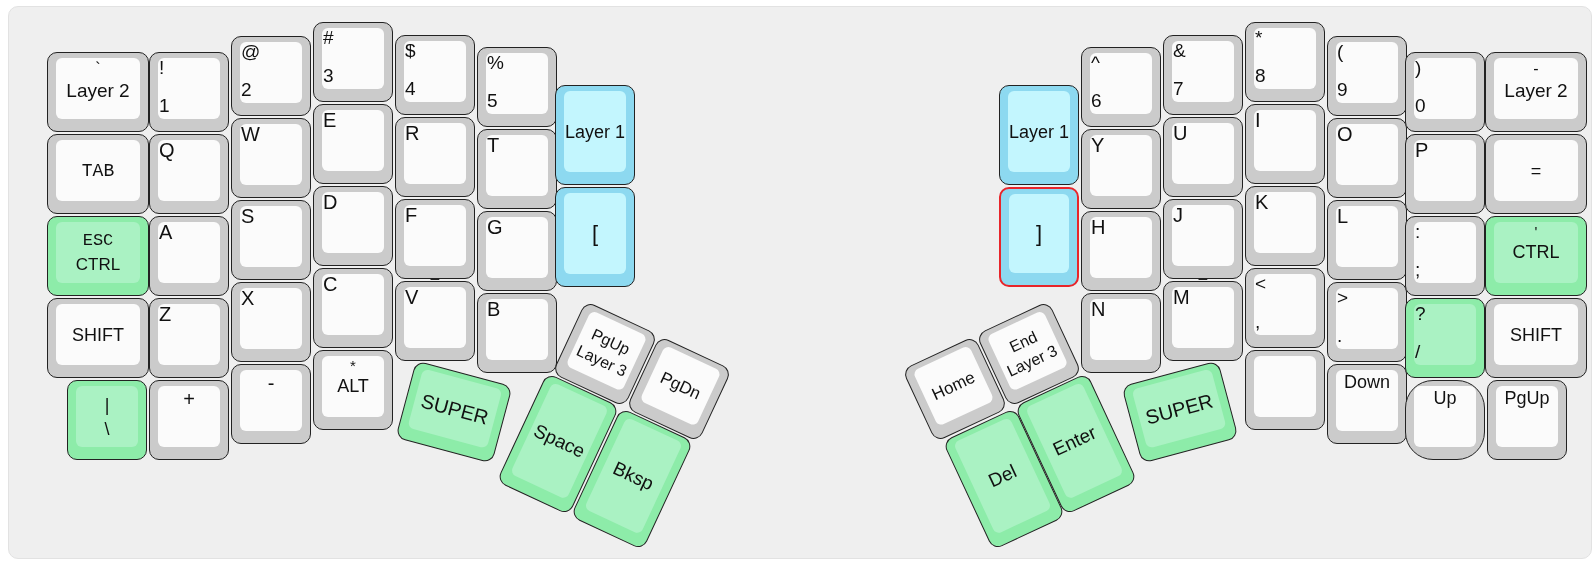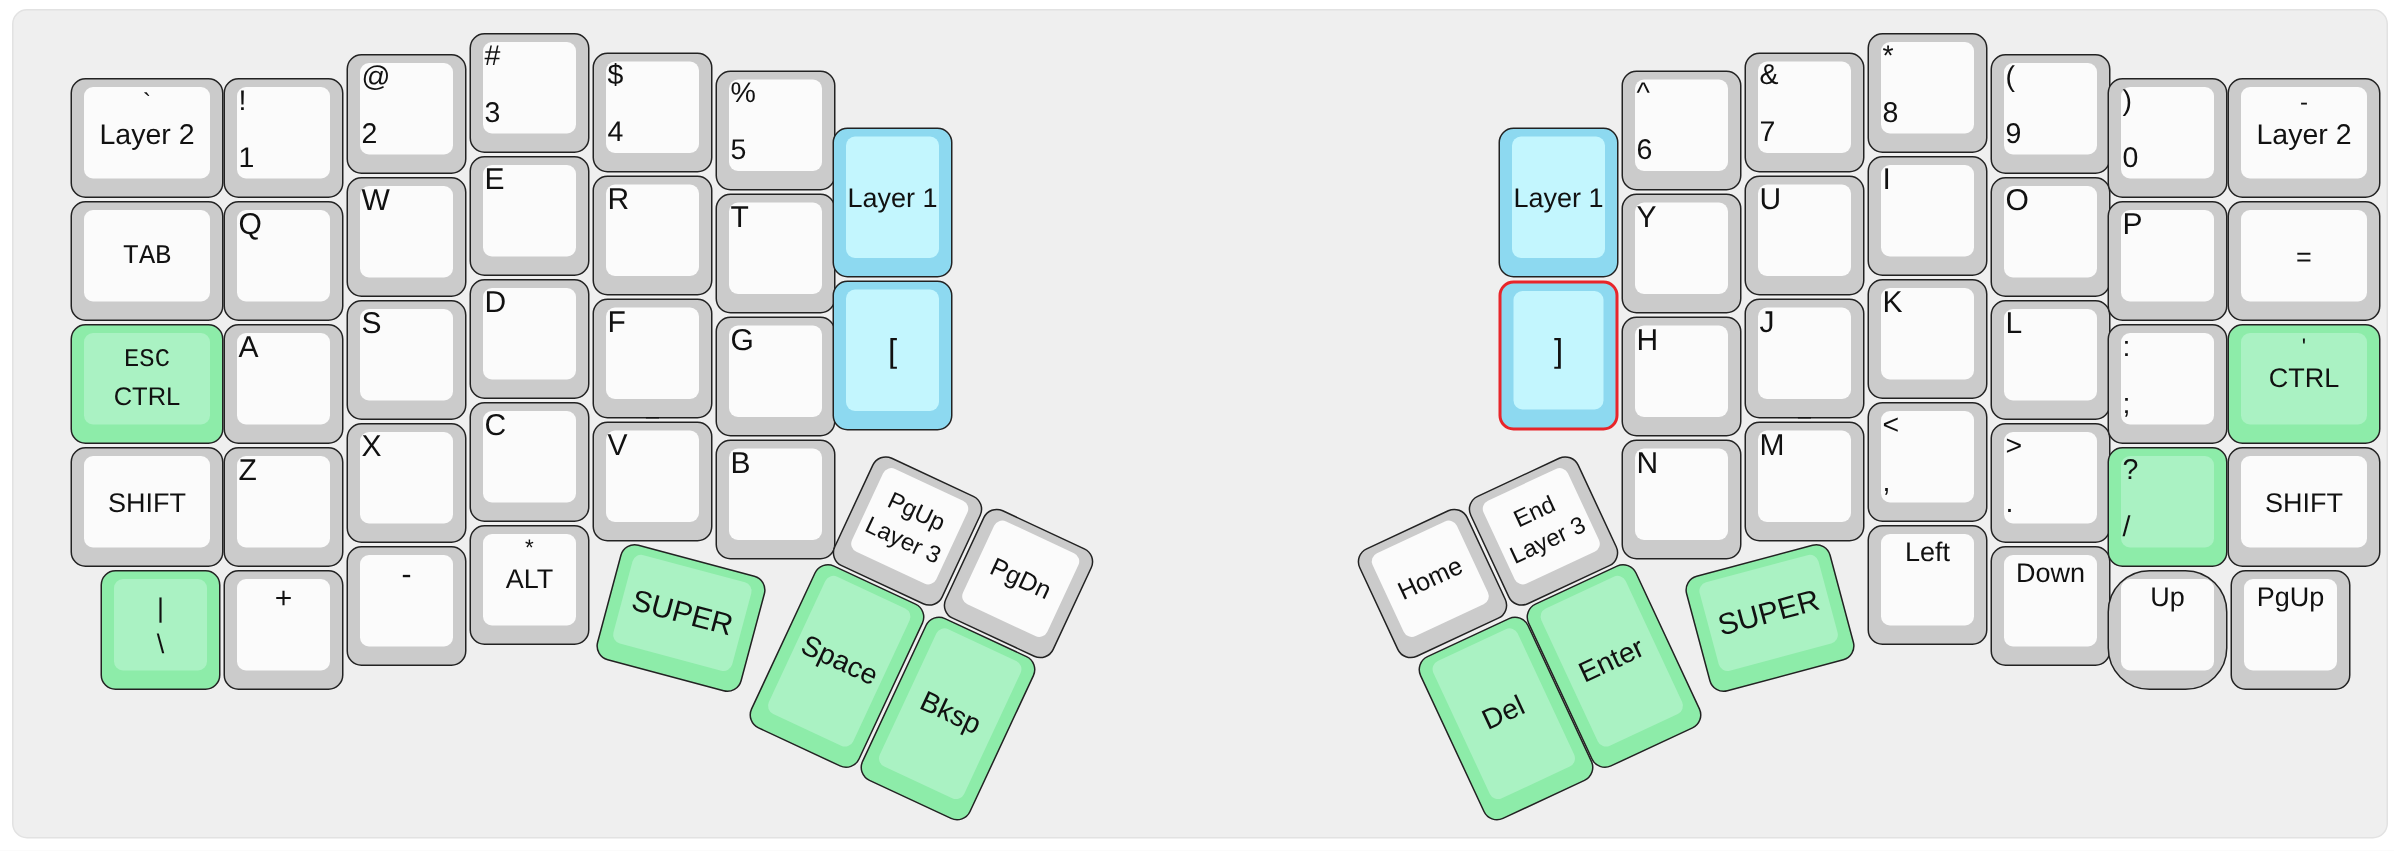--- a/index.html
+++ b/index.html
@@ -330,23 +330,20 @@
       </div>
       <div class="key k-w" style="left: 1236px; top: 261px; width: 80px; height: 80px;">
         <div class="cap"></div>
         <div class="labels a-s">
           <div class="ln" style="font-size: 19px; top: -1px;">&lt;</div>
           <div class="ln" style="font-size: 19px; top: 37px;">,</div>
         </div>
       </div>
       <div class="key k-w" style="left: 1236px; top: 343px; width: 80px; height: 80px;">
         <div class="cap"></div>
-        <div class="labels a-t">
-          <div class="ln" style="font-size: 18px; line-height: 22px;">Left</div>
-        </div>
       </div>
       <div class="key k-w" style="left: 1318px; top: 29px; width: 80px; height: 80px;">
         <div class="cap"></div>
         <div class="labels a-s">
           <div class="ln" style="font-size: 19px; top: -1px;">(</div>
           <div class="ln" style="font-size: 19px; top: 37px;">9</div>
         </div>
       </div>
       <div class="key k-w" style="left: 1318px; top: 111px; width: 80px; height: 80px;">
         <div class="cap"></div>

